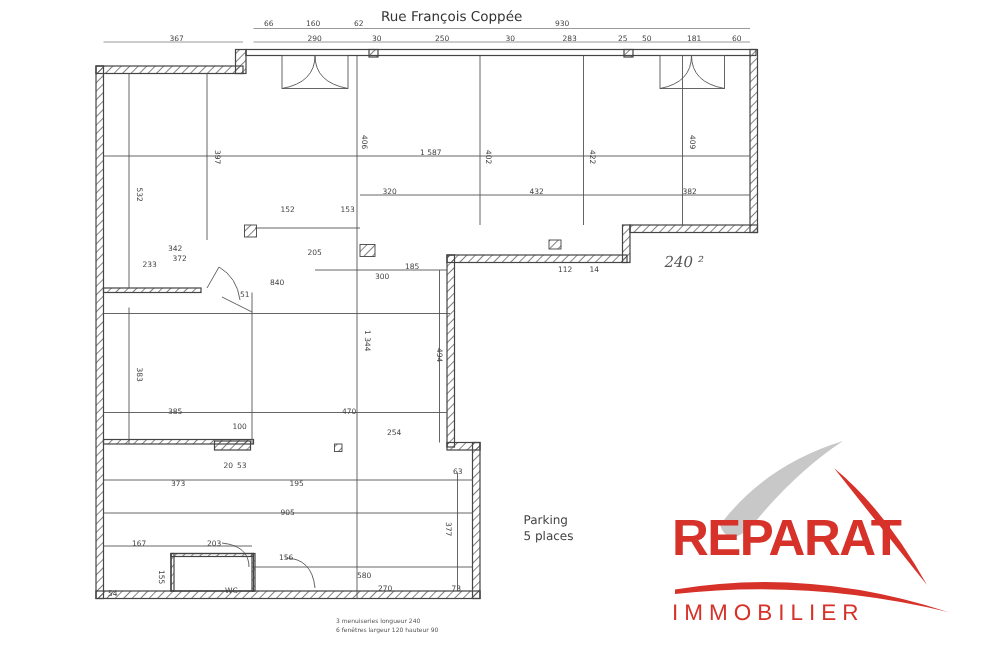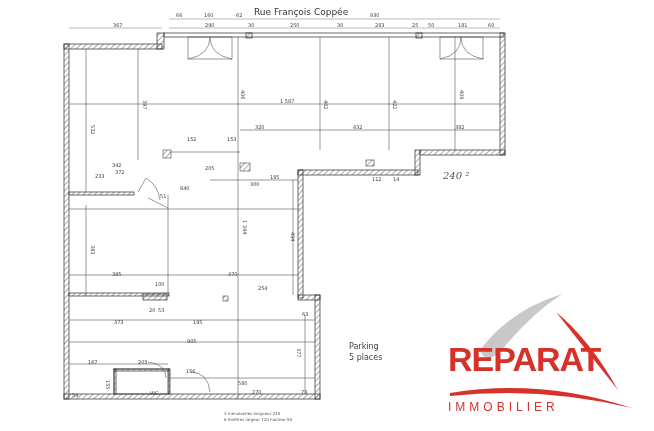--- a/index.html
+++ b/index.html
@@ -5,21 +5,21 @@
   html, body { margin:0; padding:0; background:#ffffff; }
   body { width:654px; height:431px; position:relative; overflow:hidden; font-family:"DejaVu Sans", sans-serif; }
   #plan { position:absolute; left:0; top:0; width:654px; height:431px; }
   .dim { font-family:"DejaVu Sans", sans-serif; font-size:5px; fill:#444; }
   .street { position:absolute; left:254px; top:7px; font-size:9px; color:#333; font-family:"DejaVu Sans", sans-serif; }
   .parking { position:absolute; left:349px; top:341px; font-size:8px; color:#444; text-align:left; line-height:11px; font-family:"DejaVu Sans", sans-serif; }
   .handnote { position:absolute; left:443px; top:170px; font-size:10px; color:#555; font-style:italic; font-family:"DejaVu Serif", serif; }
   .notes { position:absolute; left:224px; top:411px; font-size:4px; color:#555; line-height:6px; font-family:"DejaVu Sans", sans-serif; }
   .logo { position:absolute; left:440px; top:290px; width:196px; height:125px; }
   .logo-word { position:absolute; left:448px; top:340px; font-size:34px; font-weight:bold; color:#d6322a; letter-spacing:-1px; font-family:"Liberation Sans", sans-serif; }
-  .logo-sub { position:absolute; left:448px; top:400px; font-size:12px; color:#d6322a; letter-spacing:4px; font-family:"Liberation Sans", sans-serif; }
+  .logo-sub { position:absolute; left:448px; top:400px; font-size:15px; color:#d6322a; letter-spacing:4px; font-family:"Liberation Sans", sans-serif; }
 </style>
 </head>
 <body>
 
 <svg id="plan" viewBox="0 0 654 431" xmlns="http://www.w3.org/2000/svg">
   <defs>
     <pattern id="hatch" patternUnits="userSpaceOnUse" width="4" height="4" patternTransform="rotate(45)">
       <line x1="0" y1="0" x2="0" y2="4" stroke="#555" stroke-width="1"></line>
     </pattern>
   </defs>

